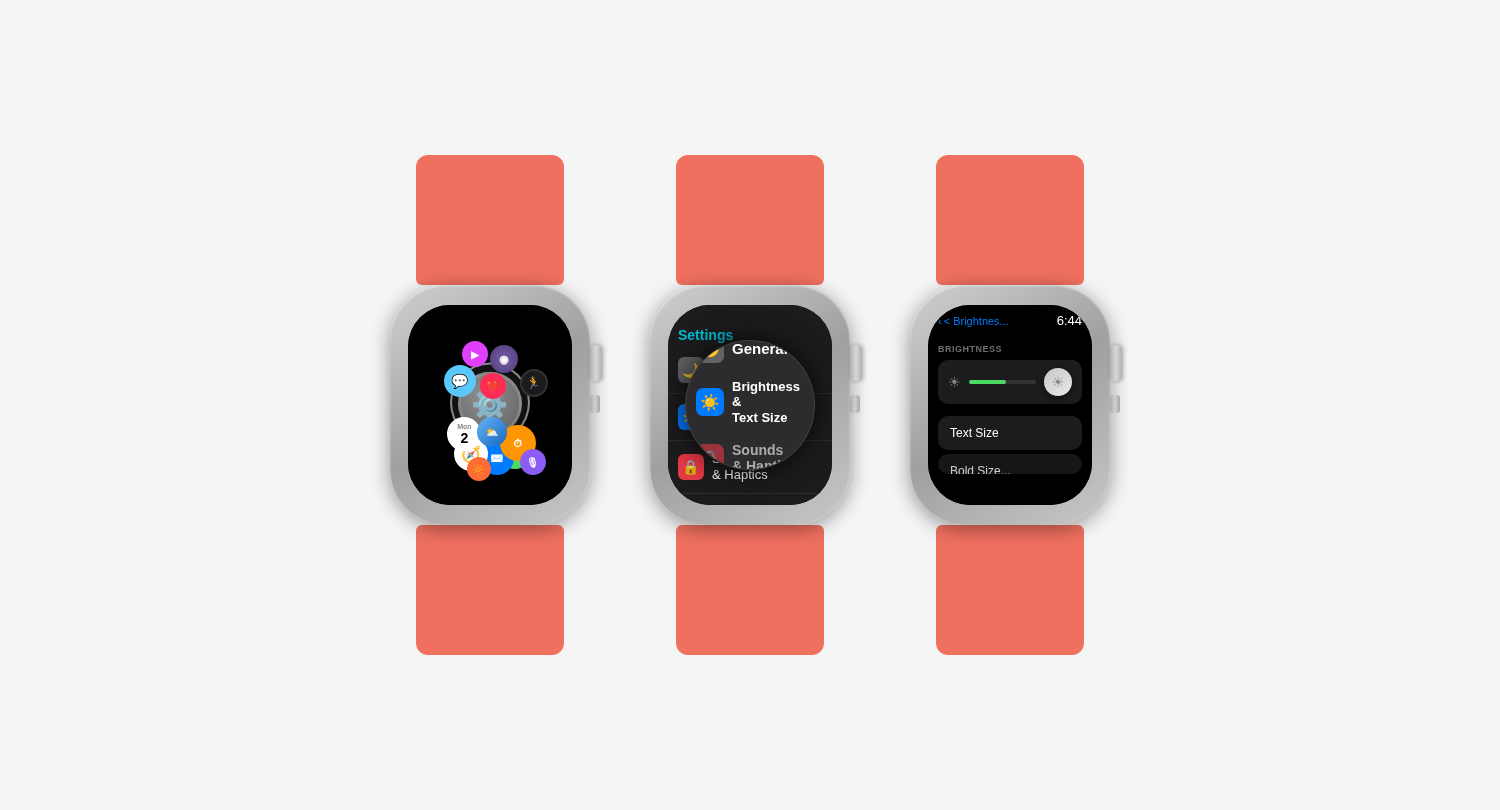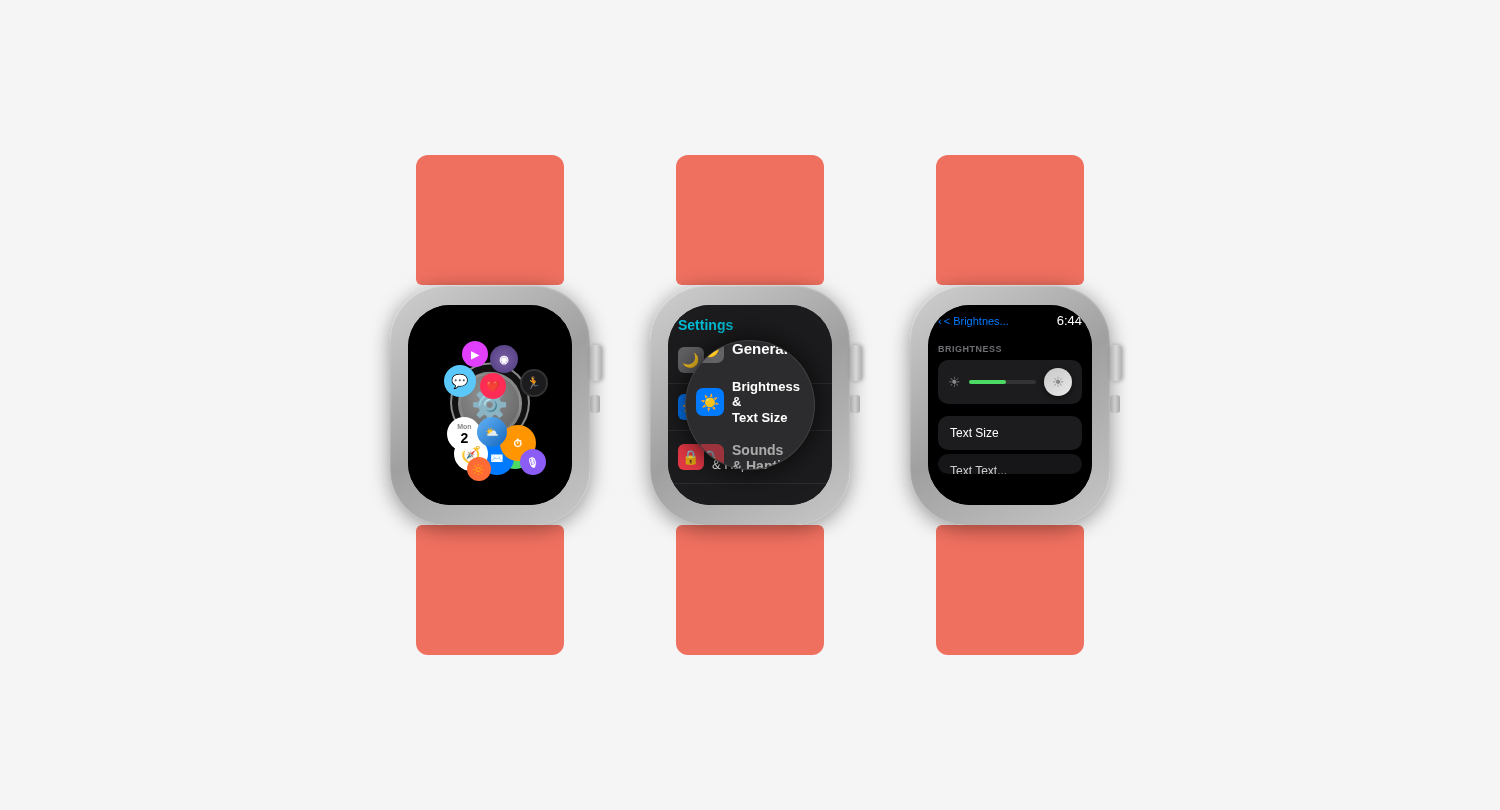--- a/index.html
+++ b/index.html
@@ -143,21 +143,21 @@
       background: #1c1c1e;
       color: white;
       overflow: hidden;
       position: relative;
     }
 
     .settings-title {
       color: #00bcd4;
       font-size: 14px;
       font-weight: 600;
-      padding: 12px 10px 4px;
+      padding: 22px 10px 4px;
     }
 
     .settings-row {
       display: flex;
       align-items: center;
       padding: 10px 10px;
       border-bottom: 1px solid rgba(255,255,255,0.08);
       min-height: 44px;
     }
 
@@ -454,19 +454,19 @@
           <div class="brightness-knob">
             <span style="font-size:14px; color:#888;">☀</span>
           </div>
         </div>
 
         <div class="settings-item-row">
           <span>Text Size</span>
         </div>
 
         <div class="settings-item-row-partial">
-          <span>Text Text...</span>
+          <span>Bold Size...</span>
         </div>
       </div>
     </div>
   </div>
   <div class="watch-band-bottom" style="background:#f07060;"></div>
 </div>
 
 </body></html>

